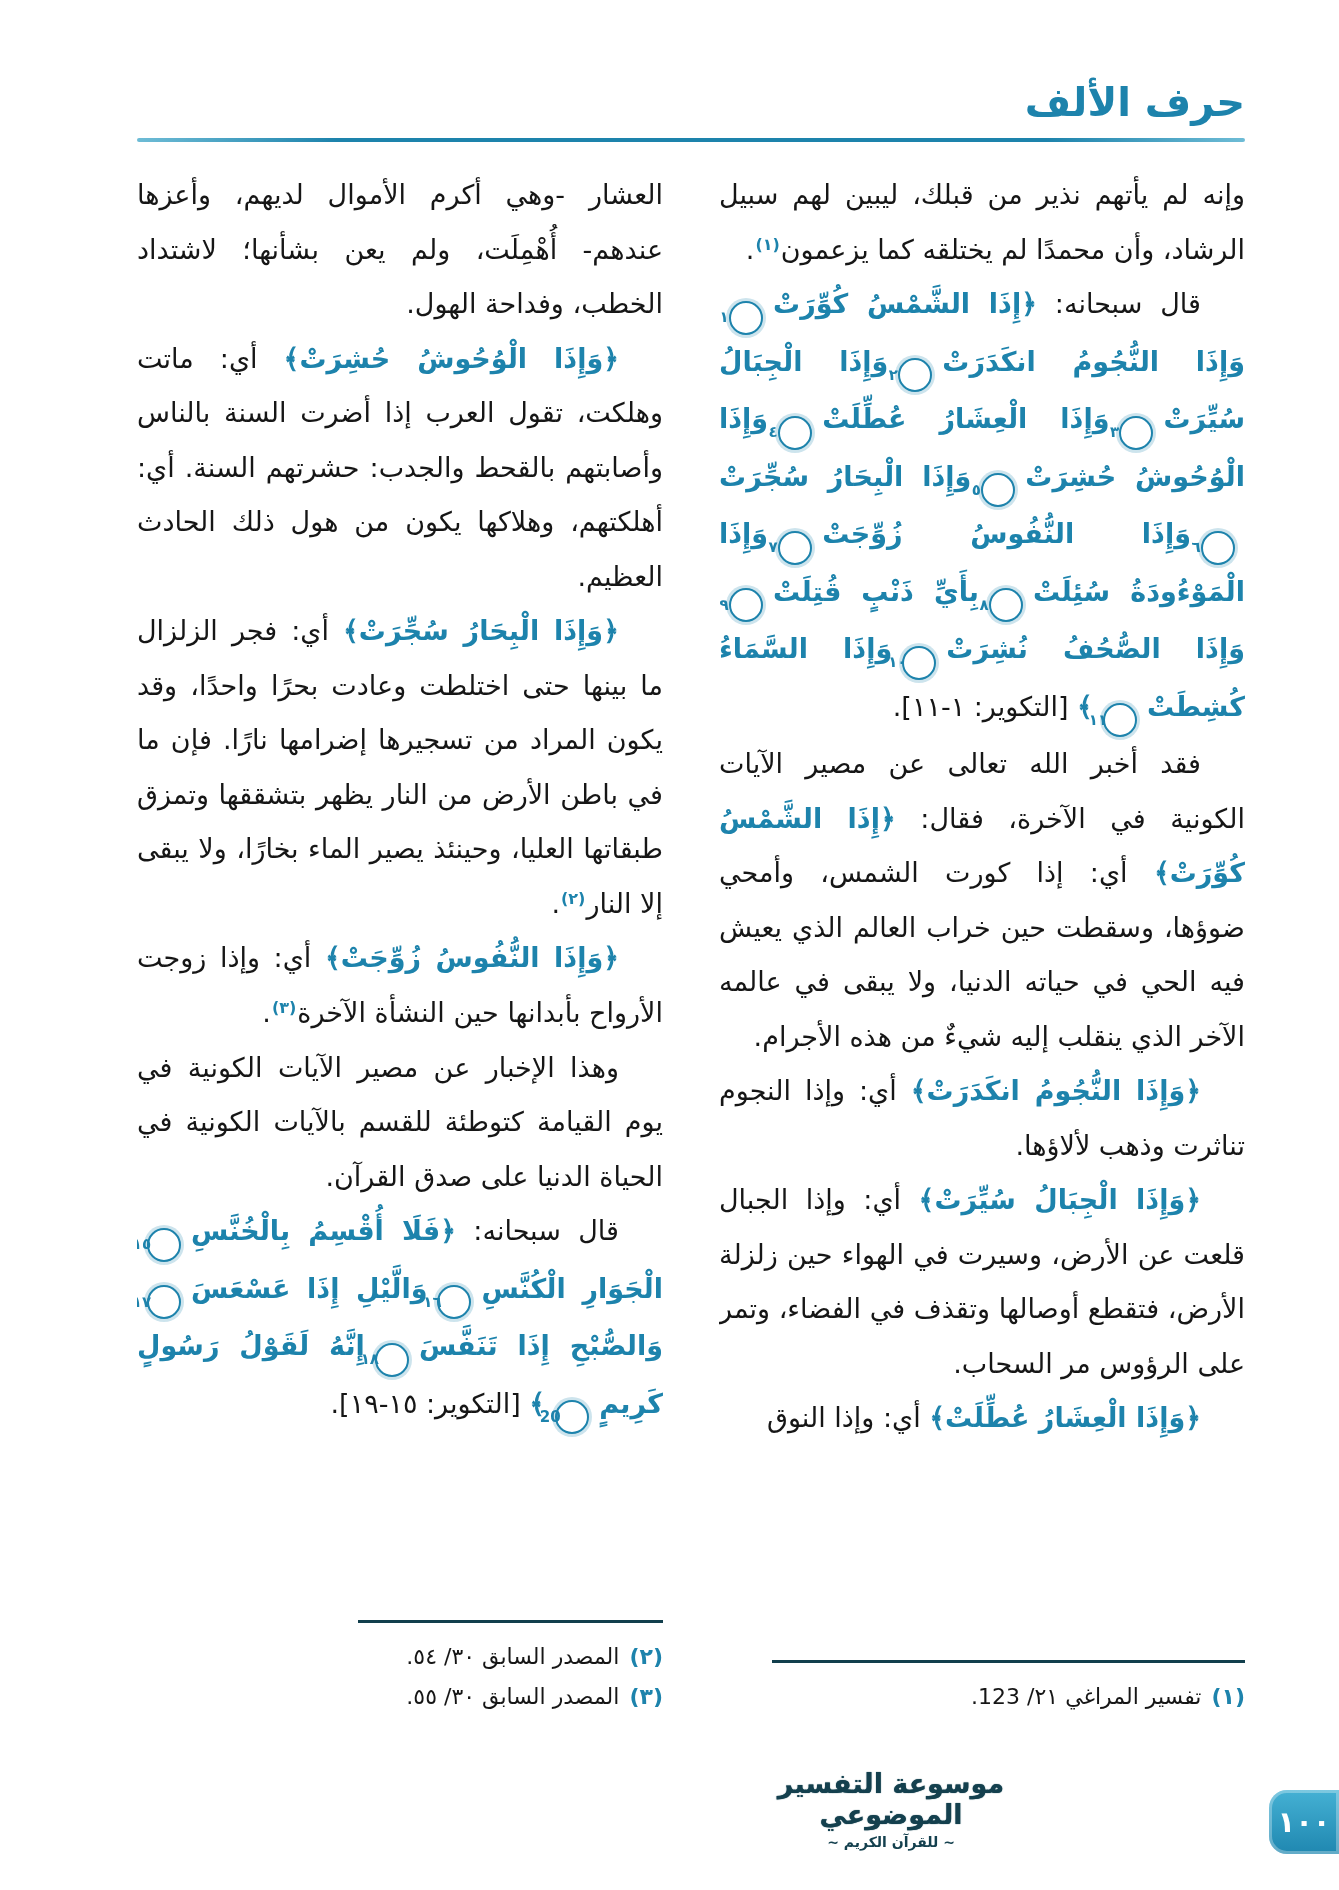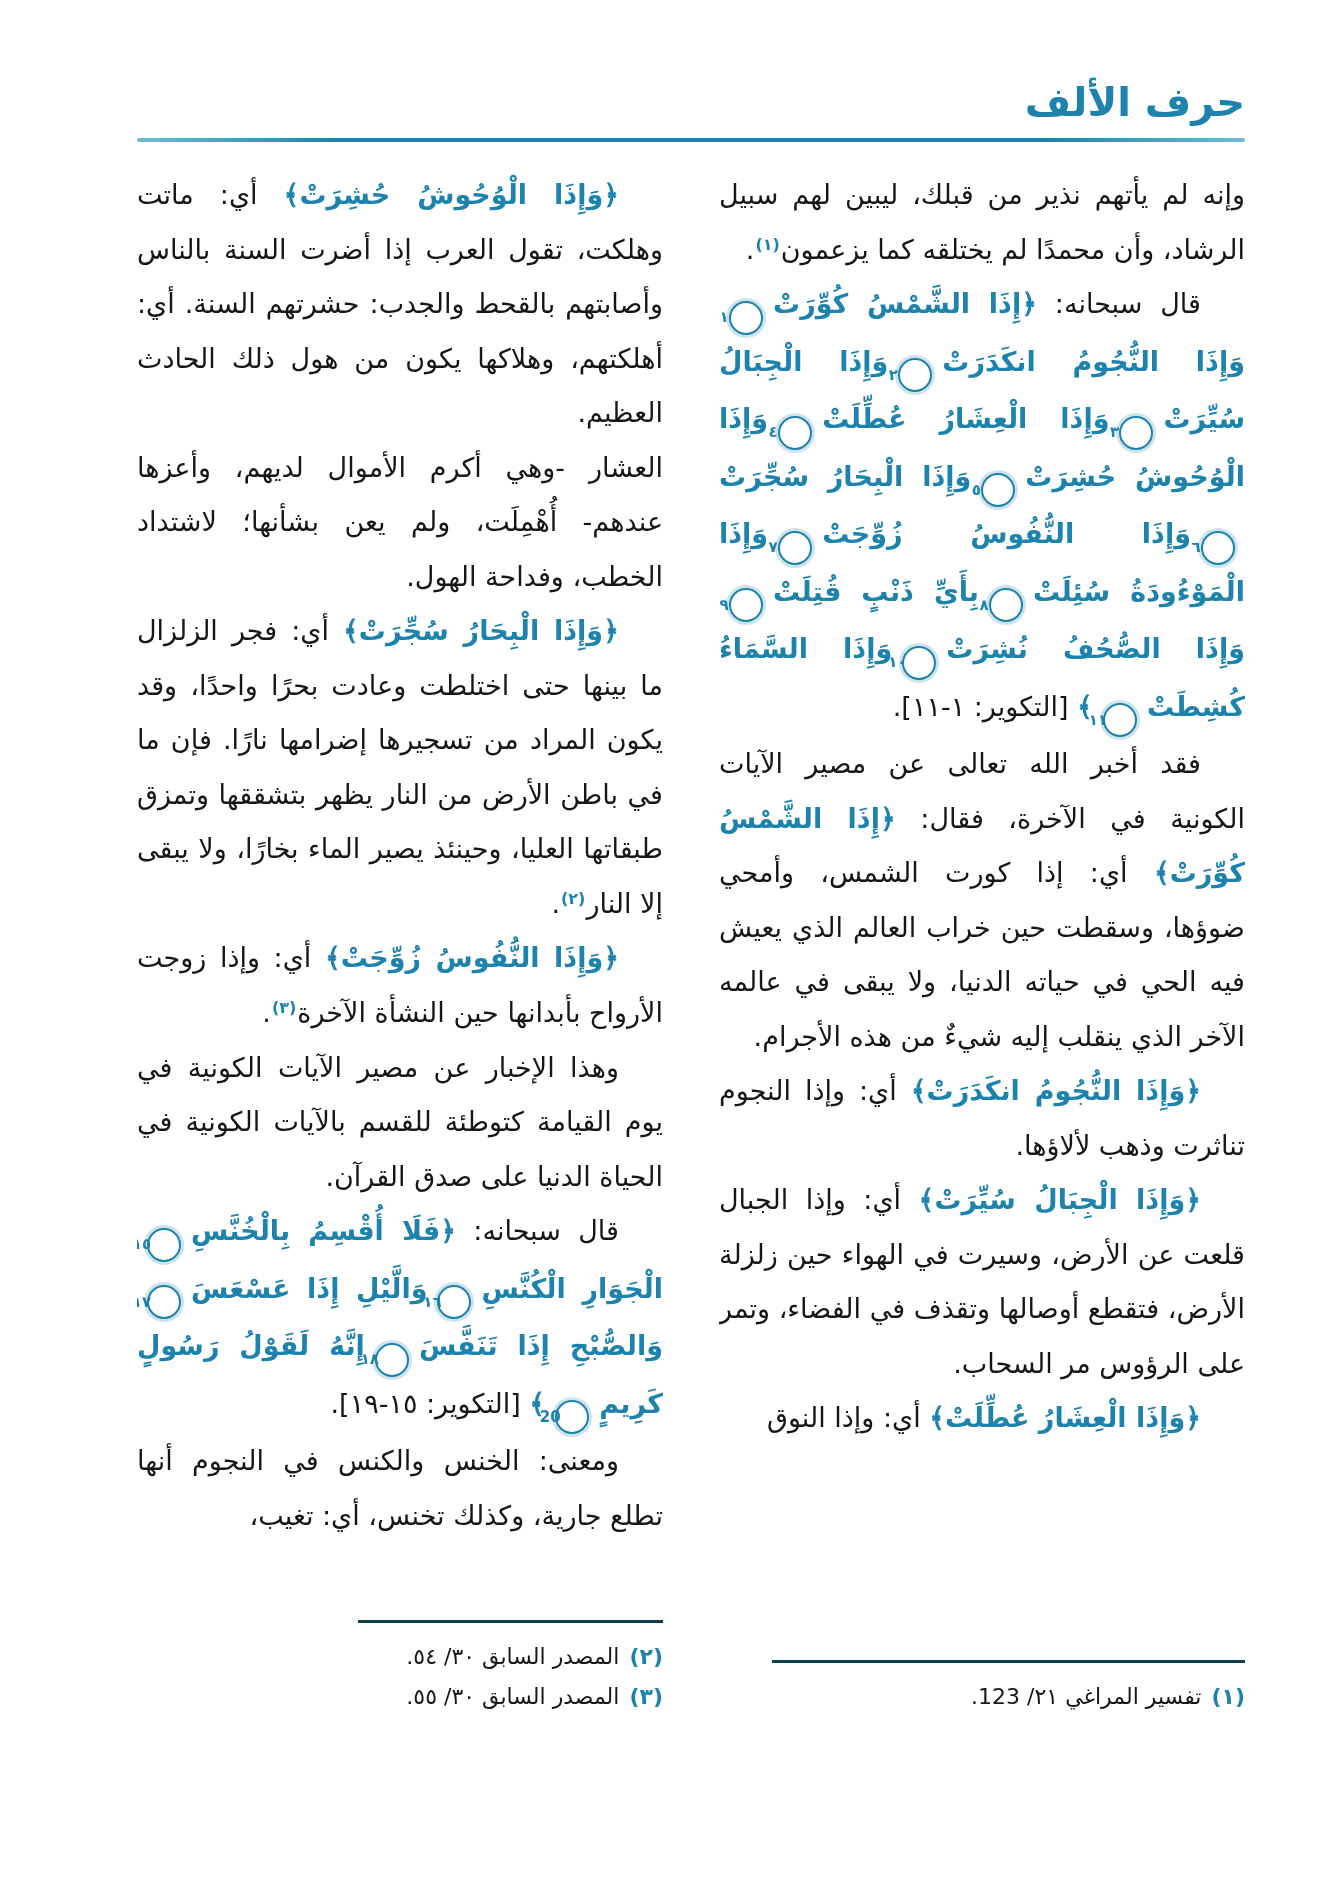--- a/index.html
+++ b/index.html
@@ -192,49 +192,57 @@
             <div class="footnote">
               <span class="fn-num">(١)</span>
               <span class="fn-text">تفسير المراغي ٢١/ 123.</span>
             </div>
           </div>
       </div>
     </section>
 
     <section class="col">
       <div class="paras">
+          <p class="para"><span class="seg-text">العشار -وهي أكرم الأموال لديهم، وأعزها عندهم- أُهْمِلَت، ولم يعن بشأنها؛ لاشتداد الخطب، وفداحة الهول.</span></p>
           <p class="para indent"><span class="seg-quran">﴿وَإِذَا الْوُحُوشُ حُشِرَتْ﴾</span><span class="seg-text"> أي: ماتت وهلكت، تقول العرب إذا أضرت السنة بالناس وأصابتهم بالقحط والجدب: حشرتهم السنة. أي: أهلكتهم، وهلاكها يكون من هول ذلك الحادث العظيم.</span></p>
-          <p class="para"><span class="seg-text">العشار -وهي أكرم الأموال لديهم، وأعزها عندهم- أُهْمِلَت، ولم يعن بشأنها؛ لاشتداد الخطب، وفداحة الهول.</span></p>
           <p class="para indent"><span class="seg-quran">﴿وَإِذَا الْبِحَارُ سُجِّرَتْ﴾</span><span class="seg-text"> أي: فجر الزلزال ما بينها حتى اختلطت وعادت بحرًا واحدًا، وقد يكون المراد من تسجيرها إضرامها نارًا. فإن ما في باطن الأرض من النار يظهر بتشققها وتمزق طبقاتها العليا، وحينئذ يصير الماء بخارًا، ولا يبقى إلا النار</span><span class="seg-fn">(٢)</span><span class="seg-text">.</span></p>
           <p class="para indent"><span class="seg-quran">﴿وَإِذَا النُّفُوسُ زُوِّجَتْ﴾</span><span class="seg-text"> أي: وإذا زوجت الأرواح بأبدانها حين النشأة الآخرة</span><span class="seg-fn">(٣)</span><span class="seg-text">.</span></p>
           <p class="para indent"><span class="seg-text">وهذا الإخبار عن مصير الآيات الكونية في يوم القيامة كتوطئة للقسم بالآيات الكونية في الحياة الدنيا على صدق القرآن.</span></p>
           <p class="para indent"><span class="seg-text">قال سبحانه: </span><span class="seg-quran">﴿فَلَا أُقْسِمُ بِالْخُنَّسِ</span><span class="aya">
               <span class="aya-num">١٥</span>
             </span><span class="seg-quran">الْجَوَارِ الْكُنَّسِ</span><span class="aya">
               <span class="aya-num">١٦</span>
             </span><span class="seg-quran">وَالَّيْلِ إِذَا عَسْعَسَ</span><span class="aya">
               <span class="aya-num">١٧</span>
             </span><span class="seg-quran">وَالصُّبْحِ إِذَا تَنَفَّسَ</span><span class="aya">
               <span class="aya-num">١٨</span>
             </span><span class="seg-quran">إِنَّهُ لَقَوْلُ رَسُولٍ كَرِيمٍ</span><span class="aya">
               <span class="aya-num">20</span>
             </span><span class="seg-quran">﴾</span><span class="seg-ref"> [التكوير: ١٥-١٩].</span></p>
-          <p class="para indent"><span class="seg-text">ومعنى: الخنس والكنس في النجوم أنها تطلع جارية، وكذلك تخنس، أي: تغيب،</span></p>
         </div>
       <div class="footnotes">
         <div class="fn-rule half"></div>
         <div>
             <div class="footnote">
               <span class="fn-num">(٢)</span>
               <span class="fn-text">المصدر السابق ٣٠/ ٥٤.</span>
             </div>
             <div class="footnote">
               <span class="fn-num">(٣)</span>
               <span class="fn-text">المصدر السابق ٣٠/ ٥٥.</span>
             </div>
           </div>
       </div>
     </section>
 
   </main>
 
+  <footer class="footer">
+    <div class="emblem">
+      <div class="emblem-main">موسوعة التفسير الموضوعي</div>
+      <div class="emblem-sub">للقرآن الكريم</div>
+    </div>
+    <div class="page-badge">
+      <span class="page-badge-num">١٠٠</span>
+    </div>
+  </footer>
 
 </div>
 
 </body></html>

